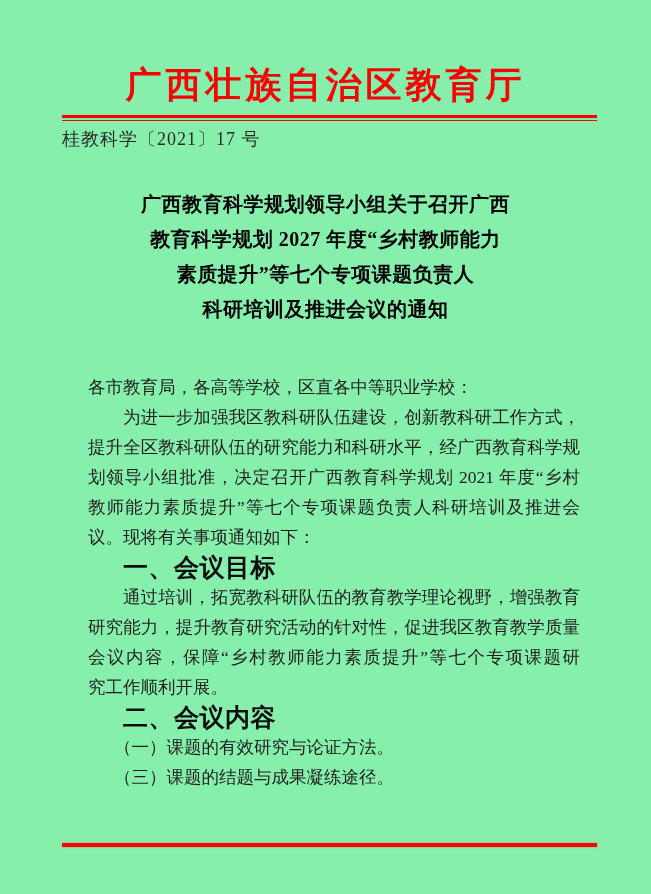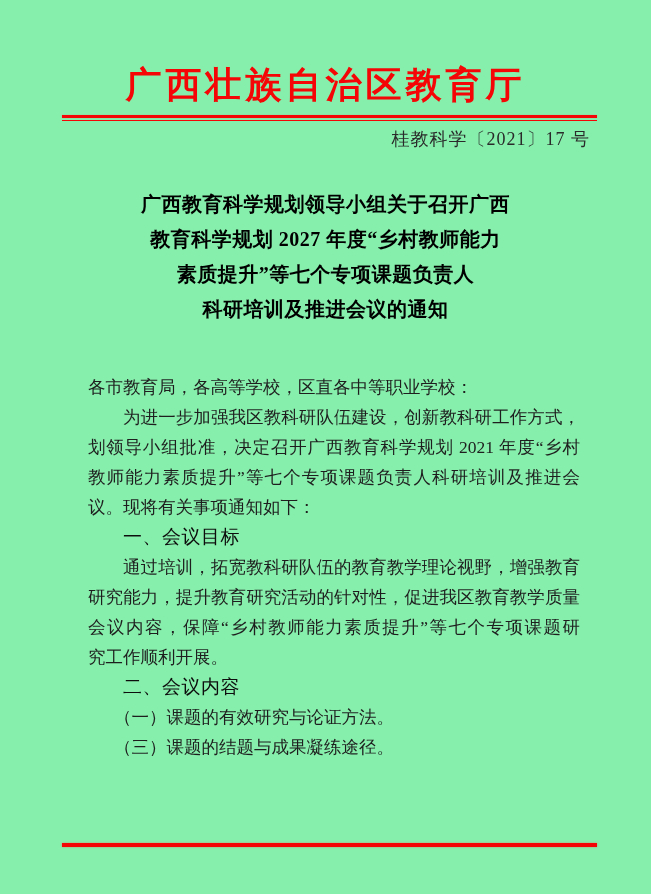--- a/index.html
+++ b/index.html
@@ -52,21 +52,20 @@
     height: 1px;
     background: #f50505;
   }
 
   
   .doc-number {
     position: absolute;
     left: 62px;
     top: 127px;
     width: 528px;
-    text-align: right;
     font-size: 18px;
     line-height: 24px;
     color: #2a2a2a;
     letter-spacing: 1px;
     white-space: nowrap;
   }
 
   
   .doc-title {
     position: absolute;
@@ -104,22 +103,22 @@
     text-align-last: justify;
   }
   .ln.indent {
     text-indent: 35px;
   }
   .ln.indent-list {
     text-indent: 26px;
   }
   .ln.heading {
     font-family: "Liberation Sans", "DejaVu Sans", sans-serif;
-    font-size: 19px;
-    font-weight: 400;
+    font-size: 25px;
+    font-weight: 700;
     color: #0d0d0d;
     letter-spacing: 0.5px;
   }
 
   
   .bottom-rule {
     position: absolute;
     left: 62px;
     top: 843px;
     width: 535px;
@@ -143,20 +142,21 @@
   <div class="doc-title">
     <div class="tline">广西教育科学规划领导小组关于召开广西</div>
     <div class="tline">教育科学规划 2027 年度“乡村教师能力</div>
     <div class="tline">素质提升”等七个专项课题负责人</div>
     <div class="tline">科研培训及推进会议的通知</div>
   </div>
 
   <div class="body-text">
     <div class="ln">各市教育局，各高等学校，区直各中等职业学校：</div>
     <div class="ln indent stretch">为进一步加强我区教科研队伍建设，创新教科研工作方式，</div>
+    <div class="ln stretch">提升全区教科研队伍的研究能力和科研水平，经广西教育科学规</div>
     <div class="ln stretch">划领导小组批准，决定召开广西教育科学规划 2021 年度“乡村</div>
     <div class="ln stretch">教师能力素质提升”等七个专项课题负责人科研培训及推进会</div>
     <div class="ln">议。现将有关事项通知如下：</div>
     <div class="ln indent heading">一、会议目标</div>
     <div class="ln indent stretch">通过培训，拓宽教科研队伍的教育教学理论视野，增强教育</div>
     <div class="ln stretch">研究能力，提升教育研究活动的针对性，促进我区教育教学质量</div>
     <div class="ln stretch">会议内容，保障“乡村教师能力素质提升”等七个专项课题研</div>
     <div class="ln">究工作顺利开展。</div>
     <div class="ln indent heading">二、会议内容</div>
     <div class="ln indent-list">（一）课题的有效研究与论证方法。</div>

